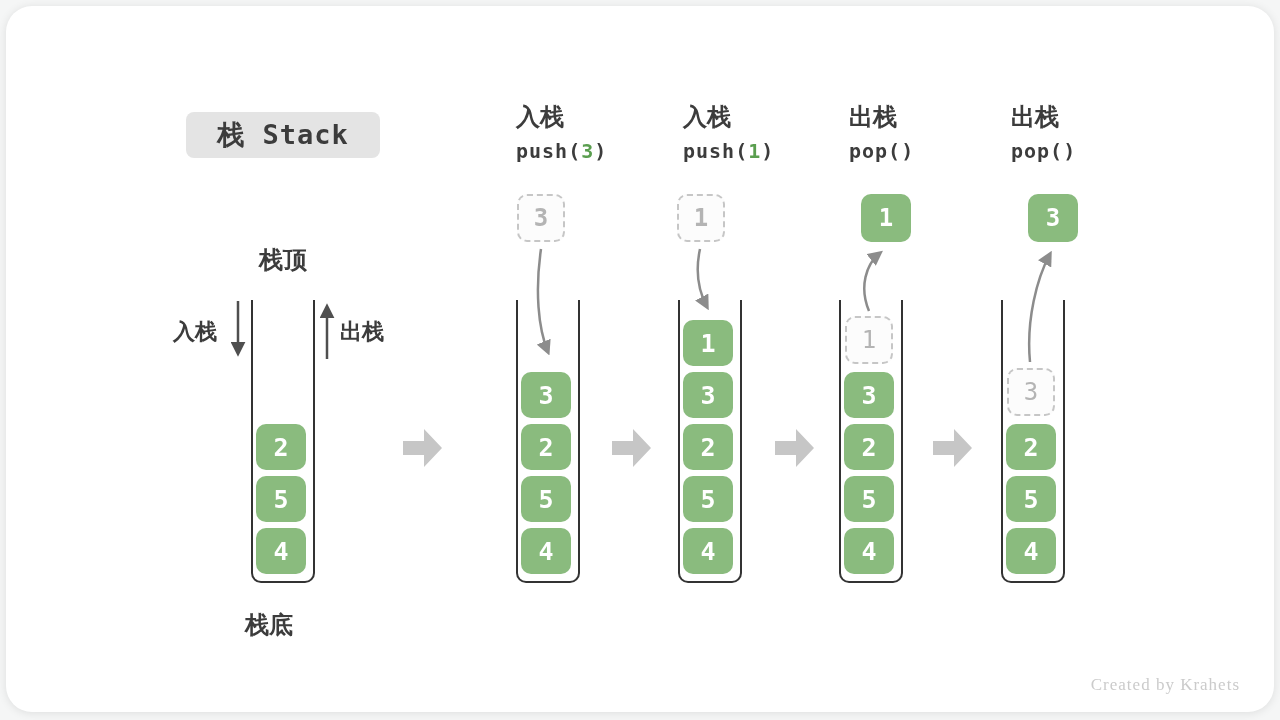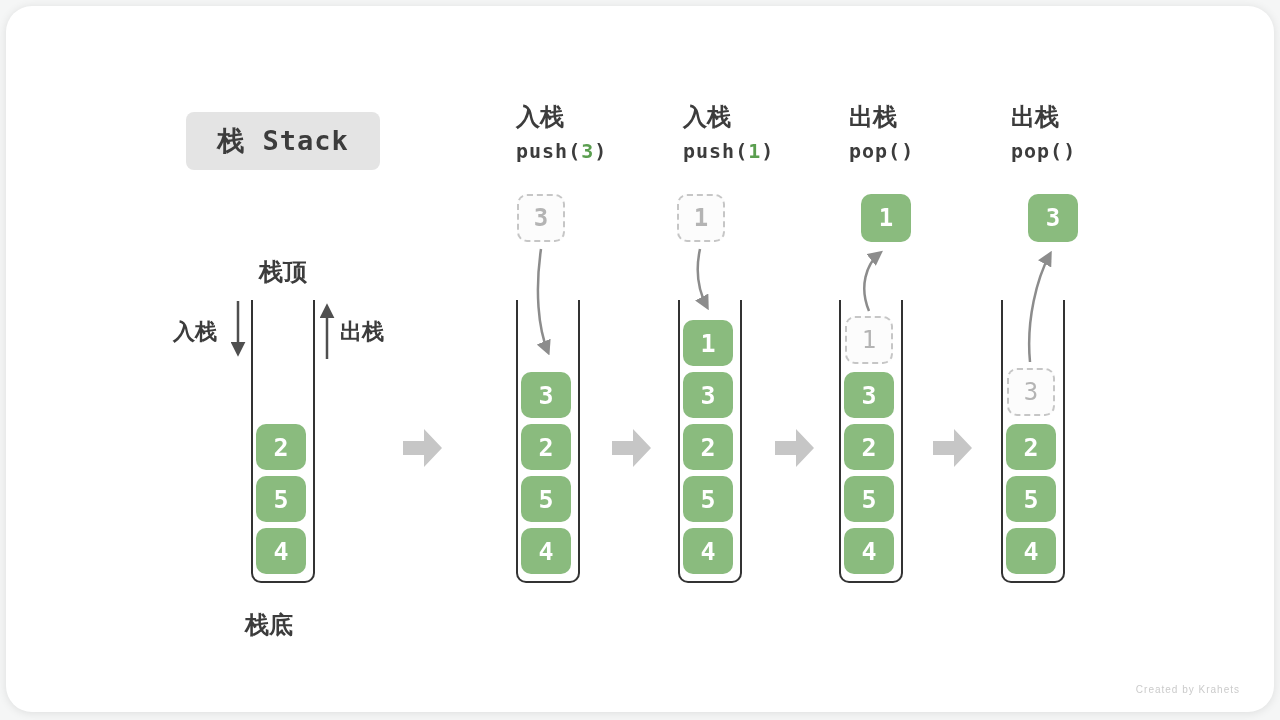--- a/index.html
+++ b/index.html
@@ -7,21 +7,21 @@
     --text-dark:#3c3c3c; --title-bg:#e4e4e4; --wall:#333333; --block-arrow:#c6c6c6;
     --curve-arrow:#8c8c8c; --side-arrow:#4f4f4f; --dashed-border:#c6c6c6;
     --dashed-text:#b4b4b4; --ghost-bg:#fcfcfc; --watermark:#cbcbcb;
   }
   *{margin:0;padding:0;box-sizing:border-box}
   body{width:1280px;height:720px;background:var(--page-bg);font-family:"Liberation Sans",sans-serif;overflow:hidden}
   .stage{position:relative;width:1280px;height:720px}
   .card-bg{position:absolute;left:6px;top:6px;right:6px;bottom:8px;background:var(--card-bg);
     border-radius:26px;box-shadow:0 1px 10px rgba(0,0,0,.10)}
   .abs{position:absolute}
-  .title-box{left:186px;top:112px;width:194px;height:58px;background:var(--title-bg);
+  .title-box{left:186px;top:112px;width:194px;height:46px;background:var(--title-bg);
     border-radius:8px;display:flex;align-items:center;justify-content:center;
     font-size:27px;font-weight:bold;color:var(--text-dark);
     font-family:"DejaVu Sans Mono","Liberation Sans",monospace;letter-spacing:1px}
   .col-header{top:101px;color:var(--text-dark)}
   .col-header .l1{font-size:24px;font-weight:bold;line-height:32px}
   .col-header .code{font-family:"DejaVu Sans Mono",monospace;font-size:20px;font-weight:600;margin-top:6px;letter-spacing:1px}
   .col-header .arg{color:var(--green-arg);font-weight:bold}
   .float{top:194px;display:flex;align-items:center;justify-content:center;
     font-family:"DejaVu Sans Mono",monospace;font-size:24px;font-weight:bold;border-radius:10px}
   .float.dashed{width:48px;height:48px;border:2px dashed var(--dashed-border);
@@ -34,22 +34,22 @@
     border-radius:10px;color:#fff;display:flex;align-items:center;justify-content:center;
     font-family:"DejaVu Sans Mono",monospace;font-size:25px;font-weight:bold}
   .ghost{position:absolute;left:4px;width:48px;height:48px;border:2px dashed var(--dashed-border);
     background:var(--ghost-bg);border-radius:10px;color:var(--dashed-text);
     display:flex;align-items:center;justify-content:center;
     font-family:"DejaVu Sans Mono",monospace;font-size:24px}
   .s0{top:20px}.s1{top:72px}.s2{top:124px}.s3{top:176px}.s4{top:228px}
   .cjk-label{color:var(--text-dark);font-weight:bold}
   .top-bottom{width:100px;text-align:center;font-size:24px}
   .side-label{font-size:22px}
-  .watermark{right:40px;bottom:25px;font-family:Liberation Sans, sans-serif;
-    font-size:10px;color:var(--watermark);letter-spacing:1px}
+  .watermark{right:40px;bottom:25px;font-family:Liberation Serif, serif;
+    font-size:17px;color:var(--watermark);letter-spacing:1px}
   svg.overlay{position:absolute;left:0;top:0;width:1280px;height:720px;pointer-events:none}
 </style>
 </head>
 <body>
 
 <div class="stage">
   <div class="card-bg"></div>
 
   <div class="abs title-box">
     <span>栈 Stack</span>
@@ -130,19 +130,19 @@
     <div class="sbox s4">4</div>
   </div>
 
   <div class="abs stack-frame" style="left:1001px">
     <div class="ghost" style="top:68px">3</div>
     <div class="sbox s2">2</div>
     <div class="sbox s3">5</div>
     <div class="sbox s4">4</div>
   </div>
 
-  <div class="abs cjk-label top-bottom" style="left:233px;top:256px">栈顶</div>
+  <div class="abs cjk-label top-bottom" style="left:233px;top:244px">栈顶</div>
   <div class="abs cjk-label top-bottom" style="left:219px;top:609px">栈底</div>
   <div class="abs cjk-label side-label" style="left:173px;top:317px">入栈</div>
   <div class="abs cjk-label side-label" style="left:340px;top:317px">出栈</div>
 
   <div class="abs watermark">Created by Krahets</div>
 </div>
 
 </body></html>

